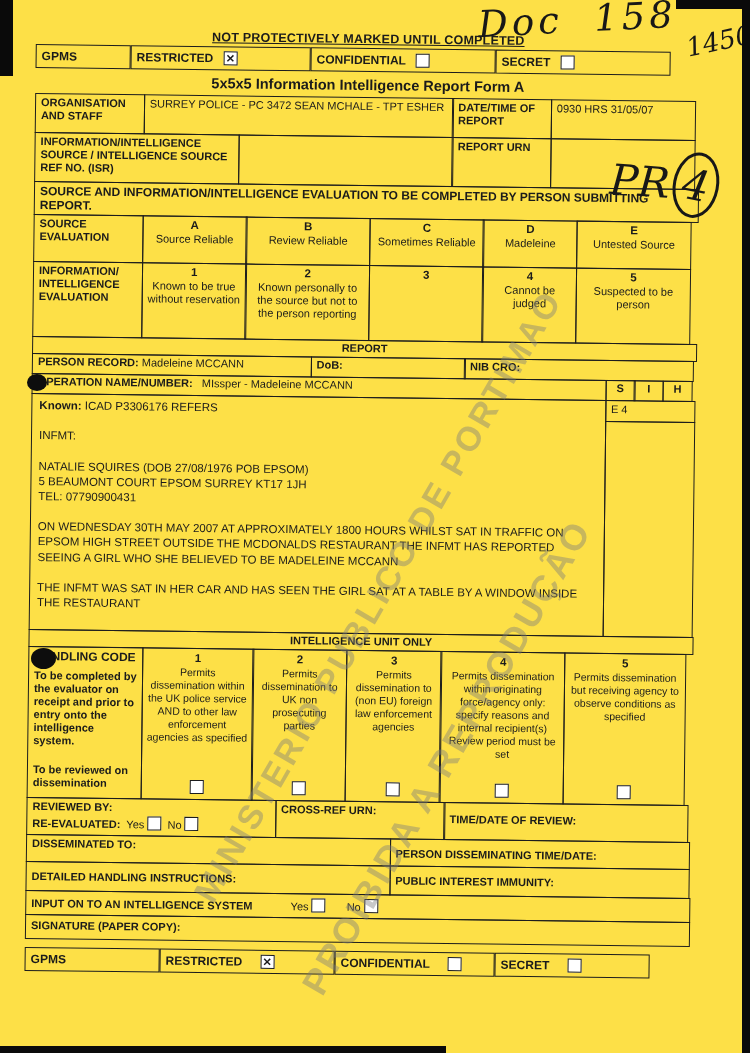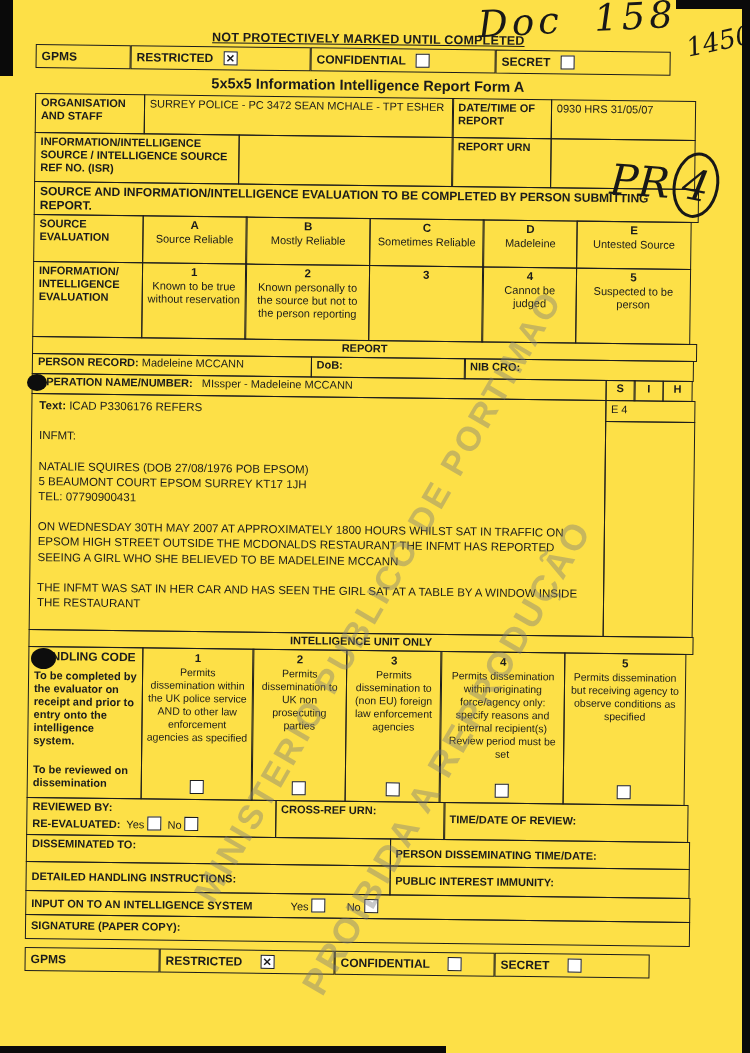--- a/index.html
+++ b/index.html
@@ -113,21 +113,21 @@
         <div class="cell val" style="width:145px"></div>
       </div>
 
       <div class="row h32">
         <div class="cell lbl" style="width:665px; font-size:12px">SOURCE AND INFORMATION/INTELLIGENCE EVALUATION TO BE COMPLETED BY PERSON SUBMITTING REPORT.</div>
       </div>
 
       <div class="row h48">
         <div class="cell lbl" style="width:110px">SOURCE EVALUATION</div>
         <div class="cell grade" style="width:105px"><span class="gcode">A</span><span class="gdesc">Source Reliable</span></div>
-        <div class="cell grade" style="width:125px"><span class="gcode">B</span><span class="gdesc">Mostly Reliable</span></div>
+        <div class="cell grade" style="width:125px"><span class="gcode">B</span><span class="gdesc">Review Reliable</span></div>
         <div class="cell grade" style="width:115px"><span class="gcode">C</span><span class="gdesc">Sometimes Reliable</span></div>
         <div class="cell grade" style="width:95px"><span class="gcode">D</span><span class="gdesc">Madeleine</span></div>
         <div class="cell grade" style="width:115px"><span class="gcode">E</span><span class="gdesc">Untested Source</span></div>
       </div>
 
       <div class="row h76">
         <div class="cell lbl" style="width:110px">INFORMATION/ INTELLIGENCE EVALUATION</div>
         <div class="cell grade" style="width:105px"><span class="gcode">1</span><span class="gdesc">Known to be true without reservation</span></div>
         <div class="cell grade" style="width:125px"><span class="gcode">2</span><span class="gdesc">Known personally to the source but not to the person reporting</span></div>
         <div class="cell grade" style="width:115px"><span class="gcode">3</span></div>
@@ -147,21 +147,21 @@
 
       <div class="row h21">
         <div class="cell" style="width:575px"><span class="lbl">OPERATION NAME/NUMBER:</span>&nbsp;&nbsp;&nbsp;<span class="val">MIssper - Madeleine MCCANN</span></div>
         <div class="cell lbl center" style="width:30px">S</div>
         <div class="cell lbl center" style="width:30px">I</div>
         <div class="cell lbl center" style="width:30px">H</div>
       </div>
 
       <div class="row h205">
         <div class="cell body-text" style="width:575px; padding:4px 7px">
-          <p><span class="lbl">Text:</span> <span>ICAD P3306176 REFERS</span></p>
+          <p><span class="lbl">Known:</span> <span>ICAD P3306176 REFERS</span></p>
           <p>INFMT:</p>
           <div class="addr">
             <div>NATALIE SQUIRES (DOB 27/08/1976 POB EPSOM)</div>
             <div>5 BEAUMONT COURT EPSOM SURREY KT17 1JH</div>
             <div>TEL: 07790900431</div>
           </div>
           <p>ON WEDNESDAY 30TH MAY 2007 AT APPROXIMATELY 1800 HOURS WHILST SAT IN TRAFFIC ON EPSOM HIGH STREET OUTSIDE THE MCDONALDS RESTAURANT THE INFMT HAS REPORTED SEEING A GIRL WHO SHE BELIEVED TO BE MADELEINE MCCANN</p>
           <p>THE INFMT WAS SAT IN HER CAR AND HAS SEEN THE GIRL SAT AT A TABLE BY A WINDOW INSIDE THE RESTAURANT</p>
         </div>
         <div class="sihcol">

